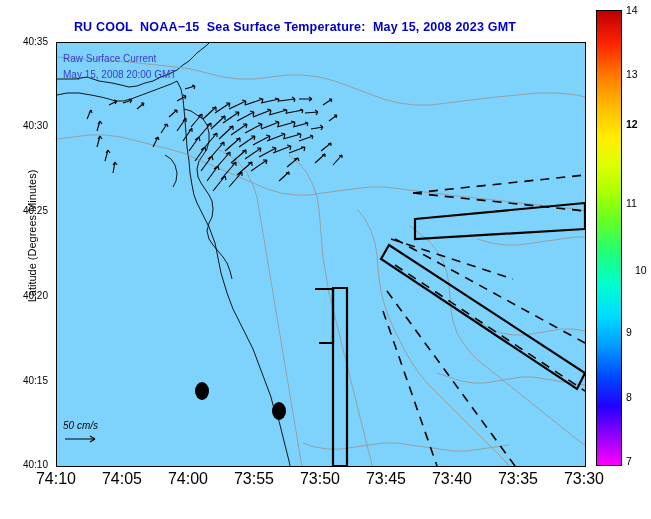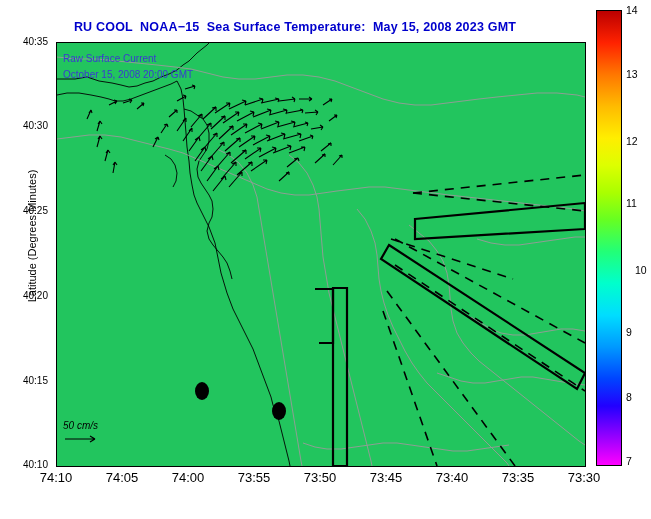--- a/index.html
+++ b/index.html
@@ -10,31 +10,31 @@
   
   .title{
     position:absolute;left:0;top:20px;width:590px;text-align:center;
     color:#0000cc;font-size:12.5px;font-weight:bold;letter-spacing:0.2px;
     white-space:pre;
   }
 
   
   .plot{
     position:absolute;left:56px;top:42px;width:530px;height:425px;
-    border:1px solid #000;background:#22c55e;box-sizing:border-box;
+    border:1px solid #000;background:#7dd3fc;box-sizing:border-box;
     overflow:hidden;
   }
   .plot svg{position:absolute;left:0;top:0;}
   .ylab-wrap{position:absolute;left:0;top:0;width:56px;height:519px;}
   .ylab{
     position:absolute;width:48px;text-align:right;font-size:10px;color:#000;
   }
   .xlab-wrap{position:absolute;left:0;top:0;width:651px;height:519px;}
   .xlab{
-    position:absolute;top:470px;width:50px;text-align:center;font-size:13px;color:#000;
+    position:absolute;top:470px;width:50px;text-align:center;font-size:16px;color:#000;
   }
   .axis-title-x{
     position:absolute;left:56px;top:487px;width:530px;text-align:center;
     font-size:11px;color:#000;
   }
   .axis-title-y{
     position:absolute;left:-88px;top:230px;width:240px;text-align:center;
     font-size:11px;color:#000;transform:rotate(-90deg);transform-origin:center center;
   }
 
@@ -248,21 +248,21 @@
         <ellipse cx="145" cy="348" rx="7" ry="9"></ellipse>
         <ellipse cx="222" cy="368" rx="7" ry="9"></ellipse>
       </g>
 
       <g stroke="#000000" stroke-width="1.2" fill="none">
         <path d="M8,396 l30,0 M38,396 l-5,-3 M38,396 l-5,3"></path>
       </g>
     </svg>
 
     <div class="annot" style="left:6px;top:10px;">Raw Surface Current</div>
-    <div class="annot" style="left:6px;top:26px;">October 15, 2008 20:00 GMT</div>
+    <div class="annot" style="left:6px;top:26px;">May 15, 2008 20:00 GMT</div>
     <div class="scalelabel" style="left:6px;top:377px;">50 cm/s</div>
   </div>
 
   <div class="ylab-wrap">
     <div class="ylab" style="top:36px;">40:35</div>
     <div class="ylab" style="top:120px;">40:30</div>
     <div class="ylab" style="top:205px;">40:25</div>
     <div class="ylab" style="top:290px;">40:20</div>
     <div class="ylab" style="top:375px;">40:15</div>
     <div class="ylab" style="top:459px;">40:10</div>
@@ -278,20 +278,20 @@
     <div class="xlab" style="left:427px;">73:40</div>
     <div class="xlab" style="left:493px;">73:35</div>
     <div class="xlab" style="left:559px;">73:30</div>
   </div>
 
   <div class="axis-title-y">Latitude (Degrees:Minutes)</div>
 
   <div class="cbar"></div>
   <div class="cbar-tick" style="top:4px;">14</div>
   <div class="cbar-tick" style="top:68px;">13</div>
-  <div class="cbar-tick" style="top:135px;">12</div>
+  <div class="cbar-tick" style="top:118px;font-weight:bold;">12</div>
   <div class="cbar-tick" style="top:197px;">11</div>
   <div class="cbar-tick" style="top:264px;margin-left:9px;">10</div>
   <div class="cbar-tick" style="top:326px;">9</div>
   <div class="cbar-tick" style="top:391px;">8</div>
   <div class="cbar-tick" style="top:455px;">7</div>
 
 </div>
 
 </body></html>

